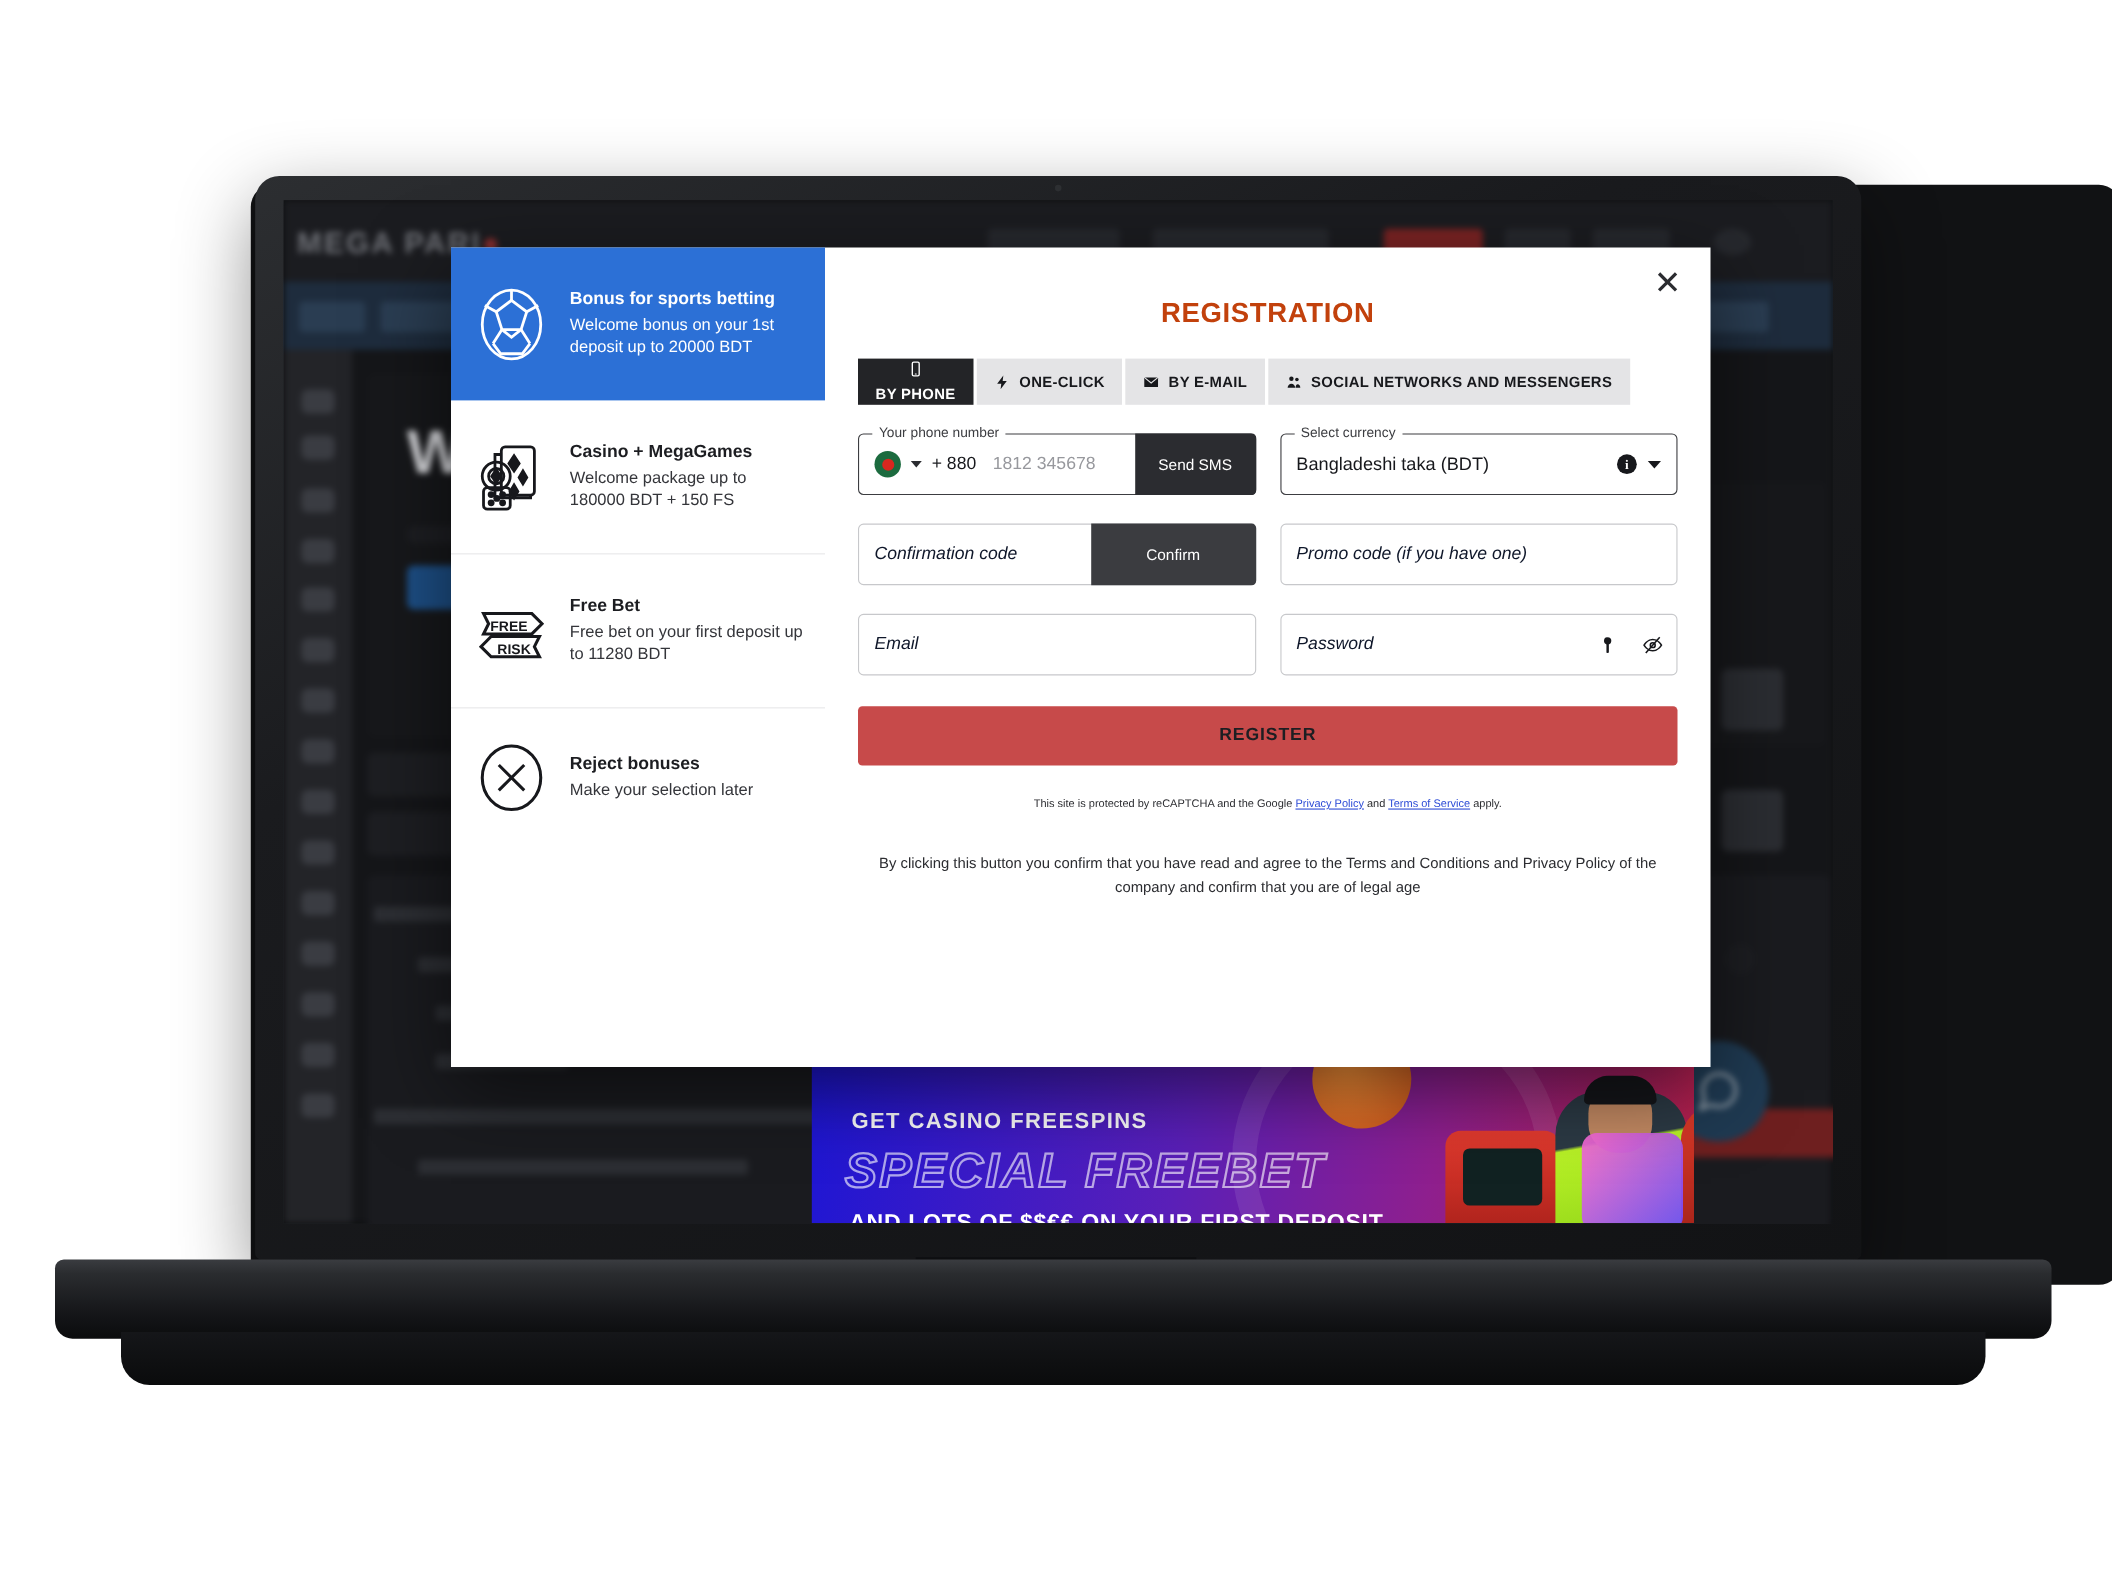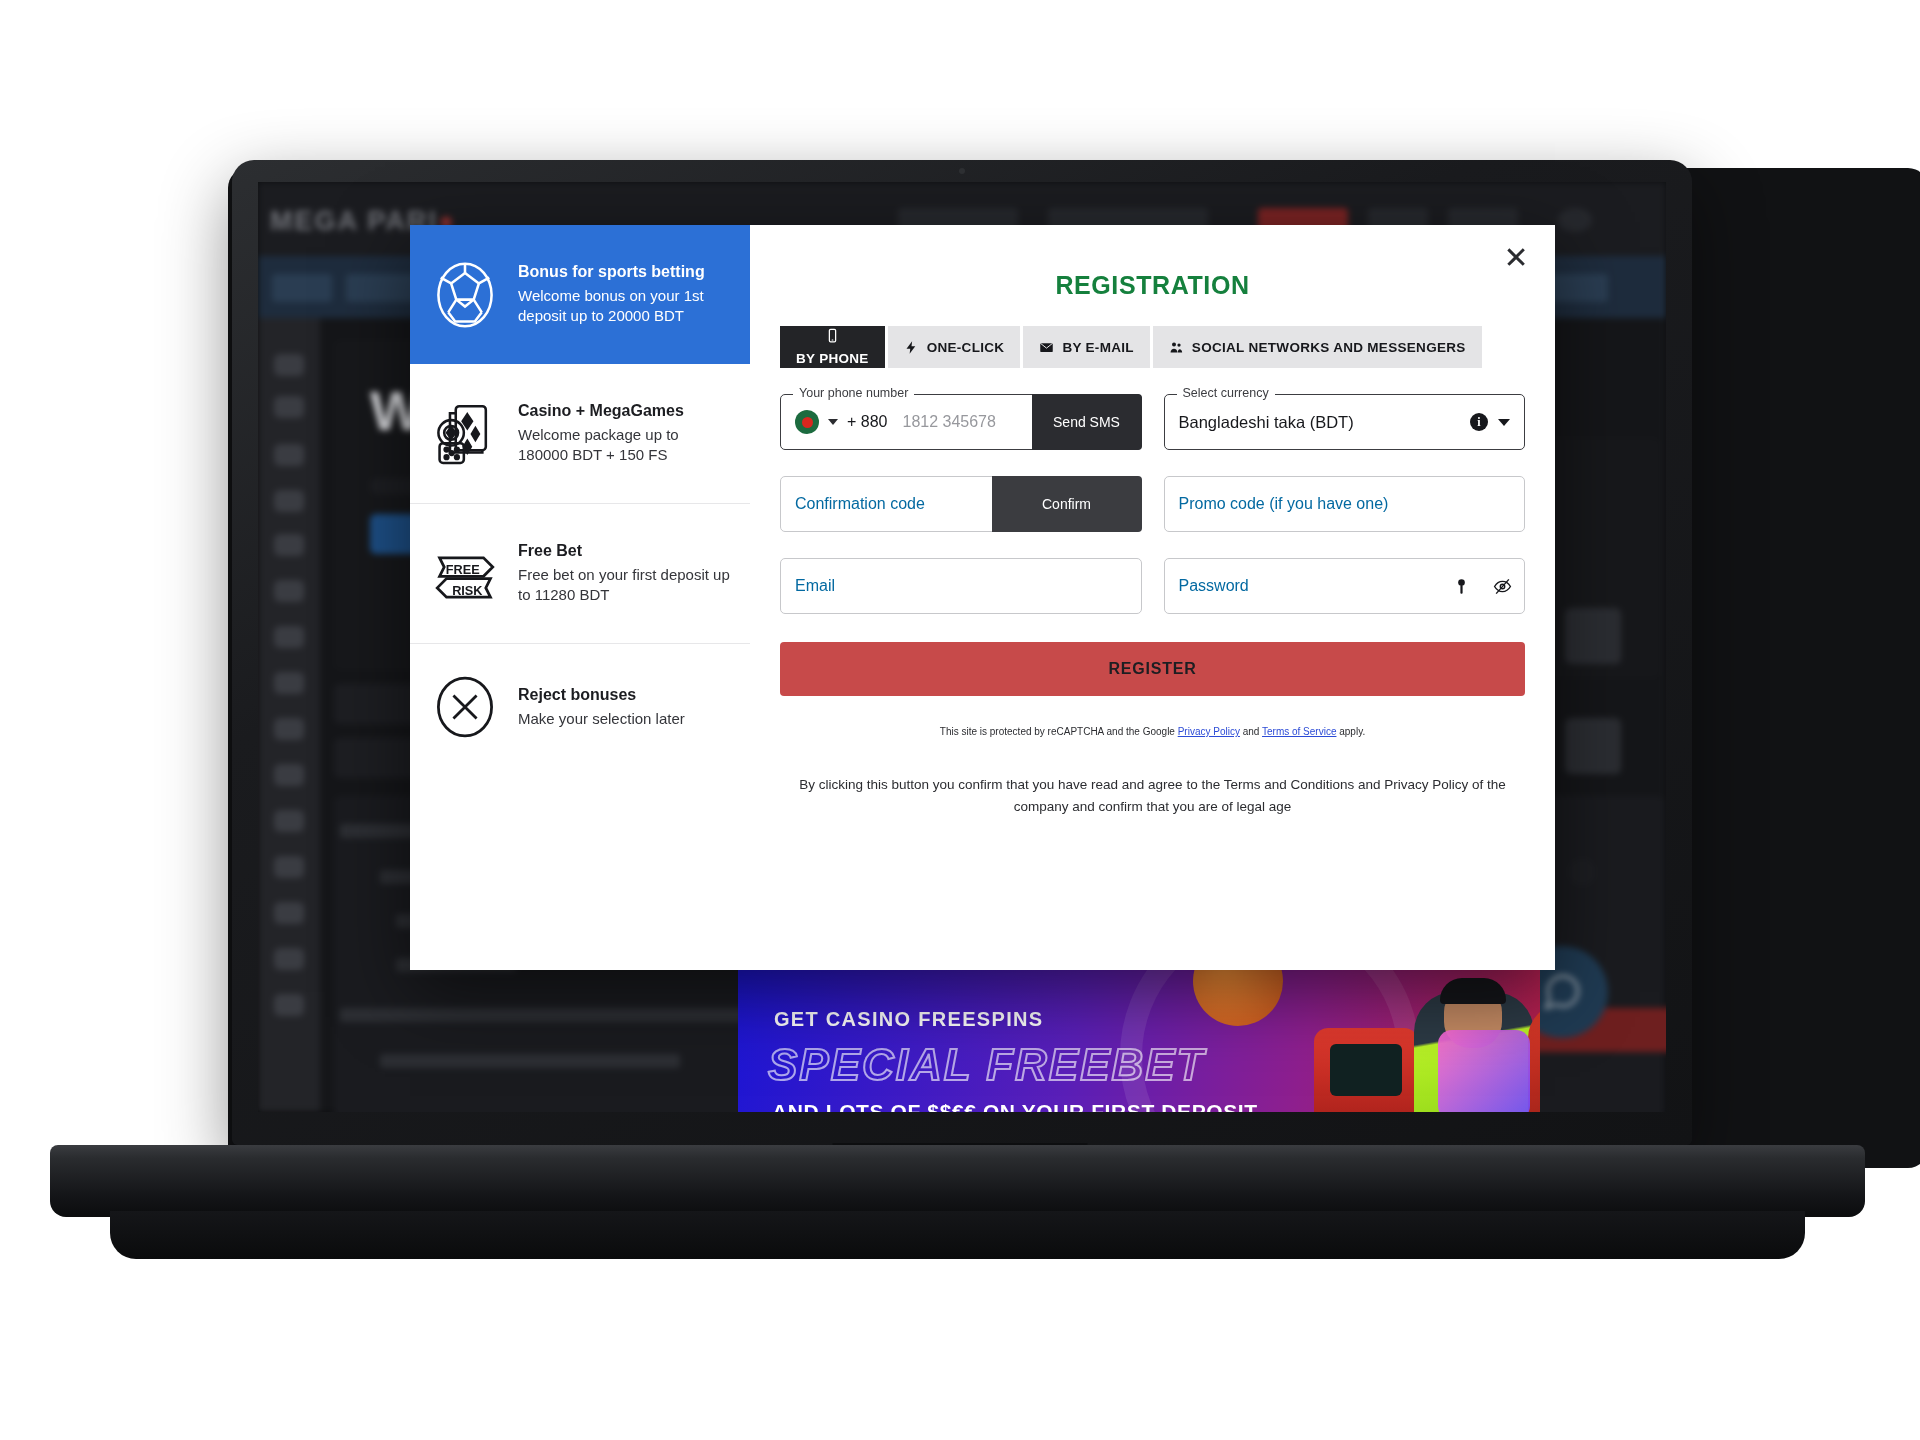--- a/index.html
+++ b/index.html
@@ -121,21 +121,21 @@
   .bonus-card.h1 { height:139px; }
   .bonus-card.h2 { height:140px; }
   .bonus-card.h3 { height:140px; }
   .bonus-card.h4 { height:126px; }
 
   
   .form-col { flex:1; background:#fff; position:relative; padding:26px 30px 0; }
   .close-btn { position:absolute; right:22px; top:16px; width:34px; height:34px;
     display:flex; align-items:center; justify-content:center; cursor:pointer;
     font-size:30px; line-height:1; color:#2b2c30; font-weight:400; }
-  .reg-title { text-align:center; font-size:25px; font-weight:700; color:#15803d;
+  .reg-title { text-align:center; font-size:25px; font-weight:700; color:#c2410c;
     letter-spacing:.6px; margin-top:20px; }
 
   .tabs { display:flex; gap:3px; margin-top:26px; }
   .tab { background:#e4e4e6; color:#17181c; font-size:13.5px; font-weight:700;
     letter-spacing:.3px; display:flex; align-items:center; justify-content:center;
     gap:8px; height:42px; padding:0 16px; cursor:pointer; white-space:nowrap; }
   .tab.active { background:#232427; color:#fff;flex-direction:column; }
   .tab svg { width:15px; height:15px; }
 
   .frow { display:flex; gap:22px; margin-top:26px; }
@@ -160,21 +160,21 @@
     cursor:pointer; border-radius:0 4px 4px 0; margin:-1px -1px -1px 0; }
   .darkbtn.wide { min-width:150px; background:#3b3c40; }
 
   .cur-val { font-size:16.5px; color:#17181c; padding-left:14px; flex:1; }
   .info-ic { width:18px; height:18px; border-radius:50%; background:#17181c;
     color:#fff; font-size:12px; font-weight:700; display:flex; align-items:center;
     justify-content:center; margin-right:10px; font-family:"Liberation Serif",serif; }
   .chev2 { margin-right:14px; width:0; height:0; border-left:6px solid transparent;
     border-right:6px solid transparent; border-top:7px solid #17181c; }
 
-  .plh { font-size:16px; color:#0369a1; padding-left:14px; flex:1; }
+  .plh { font-size:16px; color:#0f172a; padding-left:14px; flex:1;font-style:italic; }
   .pw-ic { margin-right:12px; display:flex; align-items:center; gap:22px; }
   .pw-ic svg { width:19px; height:19px; }
 
   .register-btn { margin-top:28px; height:54px; width:100%; border-radius:4px;
     background:#c74a4a; color:#1d1e22; font-size:16px; font-weight:700;
     letter-spacing:.8px; display:flex; align-items:center; justify-content:center;
     cursor:pointer; border:none; }
   .legal { text-align:center; font-size:10px; color:#2c2d31; margin-top:28px;
     line-height:1.55; }
   .legal2 { text-align:center; font-size:13.5px; color:#2c2d31; margin-top:34px;

